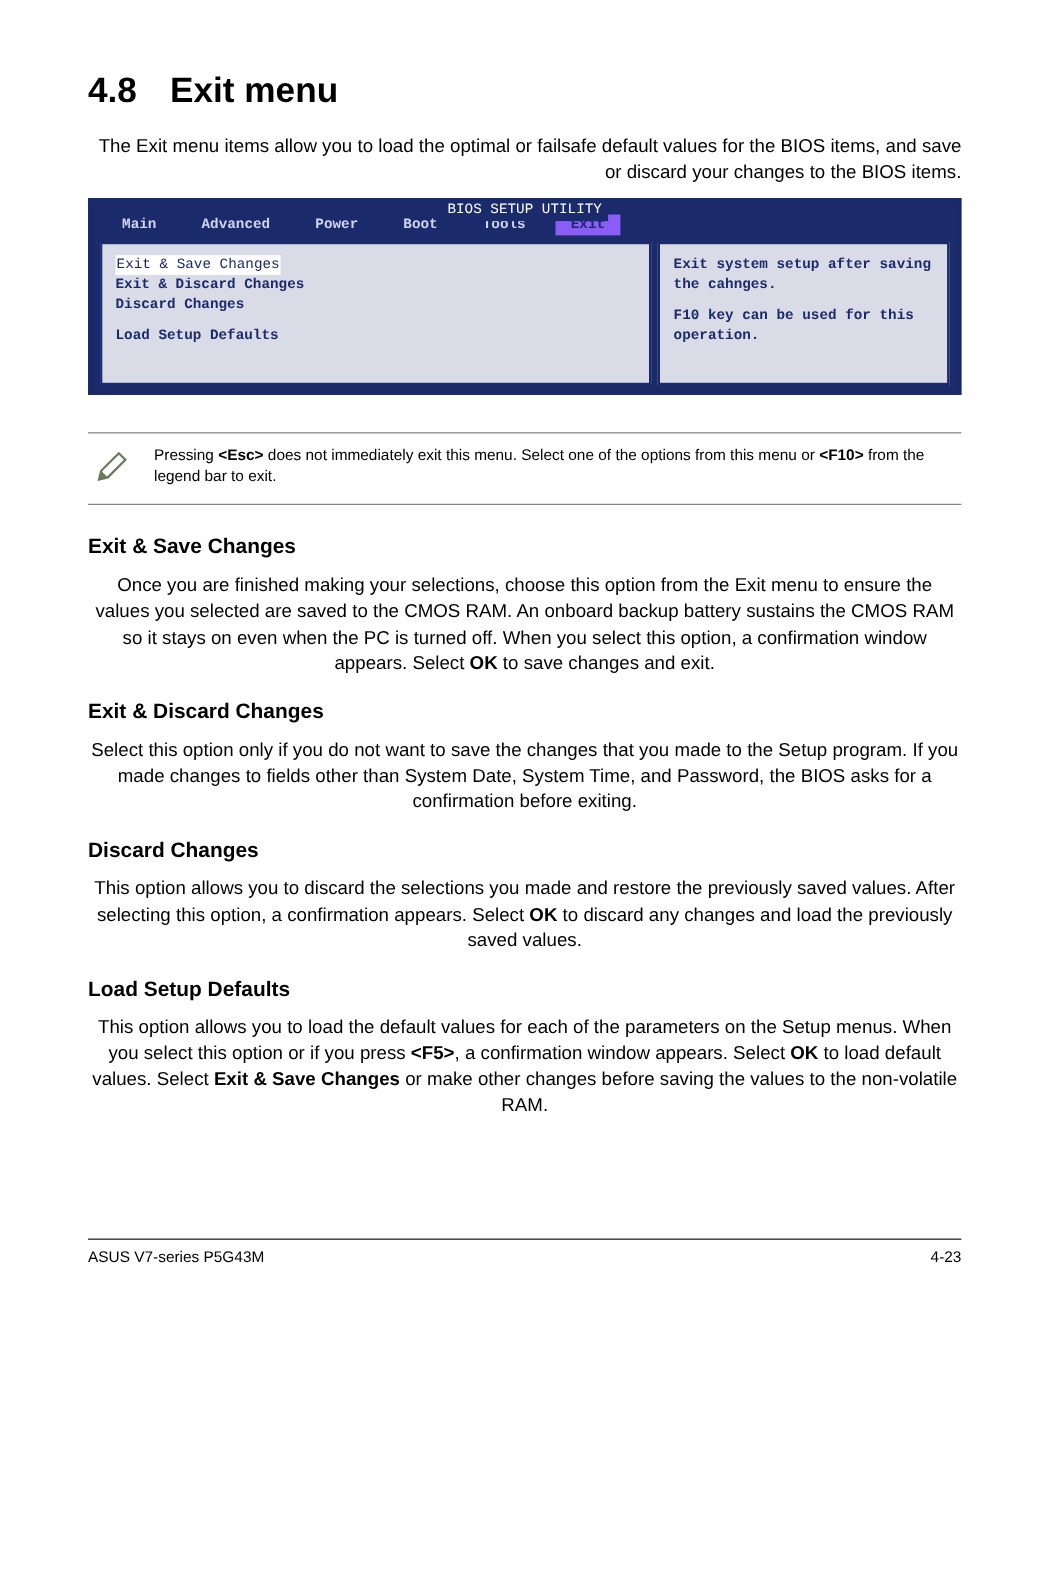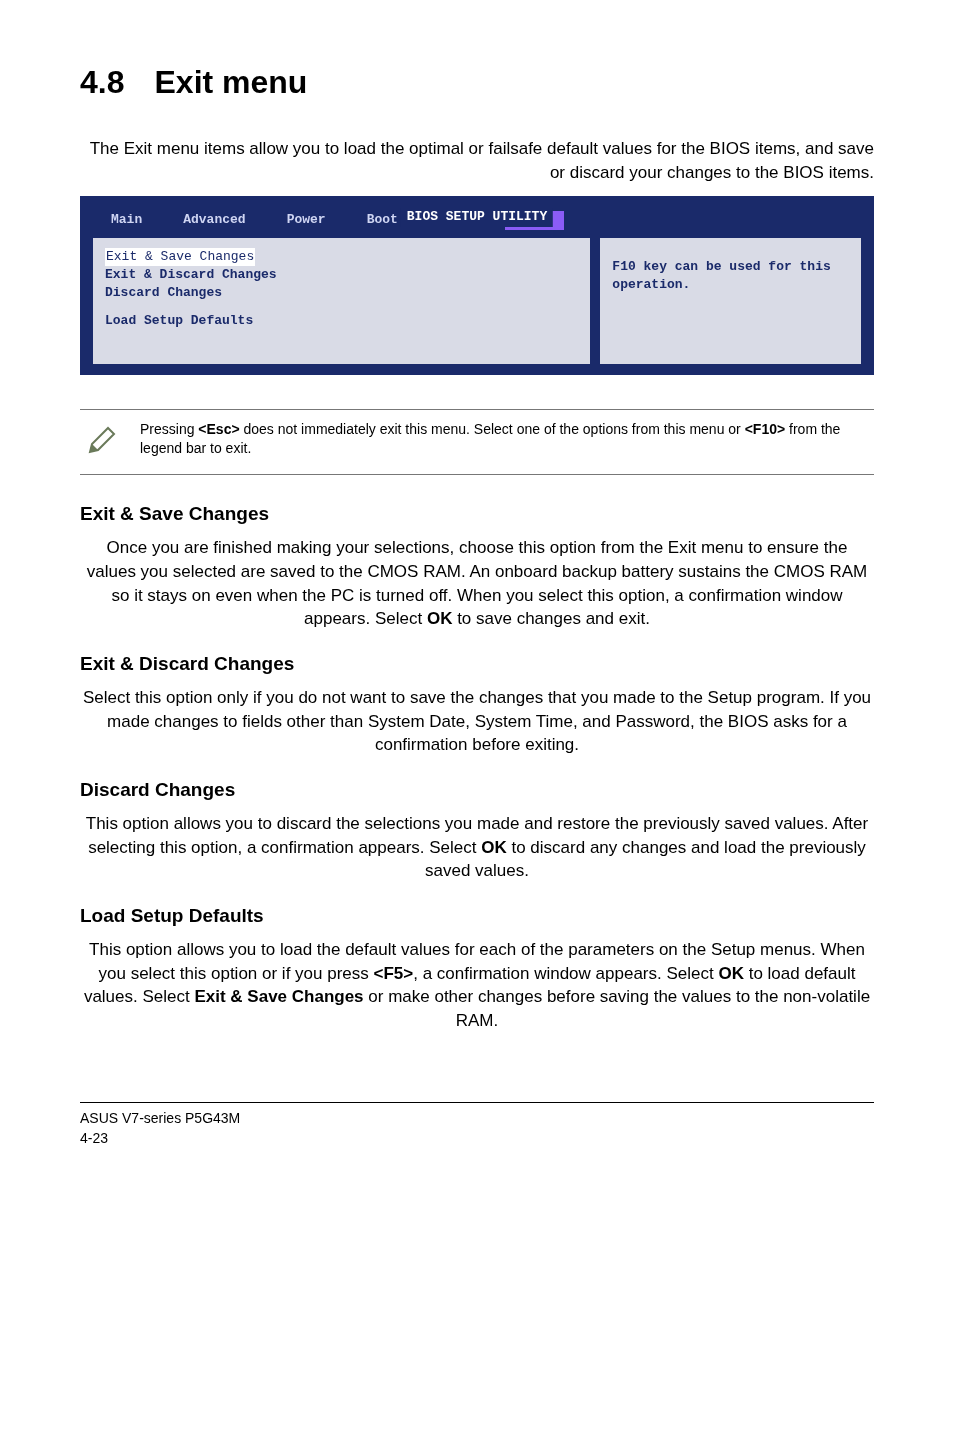--- a/index.html
+++ b/index.html
@@ -9,21 +9,21 @@
     color: #000;
     width: 954px;
     margin: 0 auto;
     padding: 60px 80px 40px 80px;
     font-size: 17px;
     line-height: 1.4;
   }
   h1.section-title {
     font-size: 32px;
     font-weight: bold;
-    margin-bottom: 32px;
+    margin-bottom: 16px;
   }
   h1.section-title .num { margin-right: 30px; }
   p.intro { margin-bottom: 12px; text-align: right; }
 
   
   .bios-frame {
     border: 3px double #1a2a6a;
     background: #1a2a6a;
     font-family: "Courier New", monospace;
     font-size: 13px;
@@ -31,24 +31,23 @@
     position: relative;
     padding: 12px 6px 6px 6px;
   }
   .bios-title {
     position: absolute;
     top: -1px;
     left: 50%;
     transform: translateX(-50%);
     background: #1a2a6a;
     padding: 0 6px;
-    font-weight: bold;
+    font-weight: normal;
     color: #fff;
     white-space: nowrap;
-    margin-top: 10px;
   }
   .bios-tabs {
     display: flex;
     gap: 13px;
     padding: 0 8px 6px 8px;
   }
   .bios-tab {
     color: #cfd5f3;
     font-weight: bold;
     padding: 0 14px;
@@ -95,26 +94,25 @@
   h2.subhead {
     font-size: 19px;
     font-weight: bold;
     margin-top: 20px;
     margin-bottom: 8px;
   }
   p.body { margin-bottom: 12px; text-align: center; }
 
   .footer {
     border-top: 1px solid #000;
-    margin-top: 69px;
+    margin-top: 109px;
     padding-top: 6px;
     display: flex;
     justify-content: space-between;
     font-size: 14px;
-    flex-direction: column;
   }
 
   b { font-weight: bold; }
 </style>
 </head>
 <body>
 
 <h1 class="section-title">
   <span class="num">4.8</span><span>Exit menu</span>
 </h1>
@@ -133,20 +131,21 @@
   </div>
   <div class="bios-inner">
     <div class="bios-left">
       <div><span class="selected">Exit &amp; Save Changes</span></div>
       <div class="item">Exit &amp; Discard Changes</div>
       <div class="item">Discard Changes</div>
       <div style="height:10px"></div>
       <div class="item">Load Setup Defaults</div>
     </div>
     <div class="bios-right">
+      <div style="font-weight:bold;">Exit system setup after saving the cahnges.</div>
       <div style="height:10px"></div>
       <div style="font-weight:bold;">F10 key can be used for this operation.</div>
     </div>
   </div>
 </div>
 
 <div class="note-row">
   <div class="note-icon">
     <svg width="36" height="36" viewBox="0 0 36 36">
       <path d="M6 30 L8 22 L24 6 L30 12 L14 28 Z" fill="none" stroke="#6a7a5a" stroke-width="2"></path>

